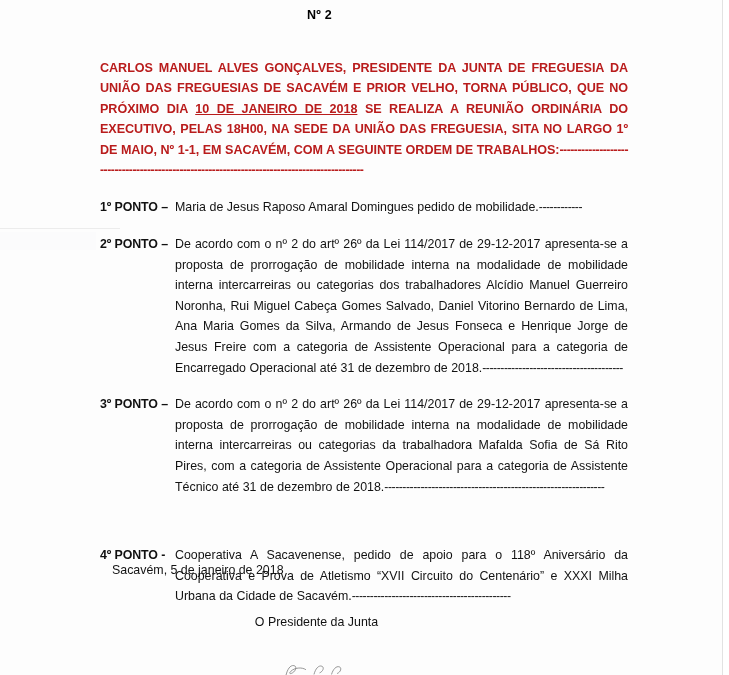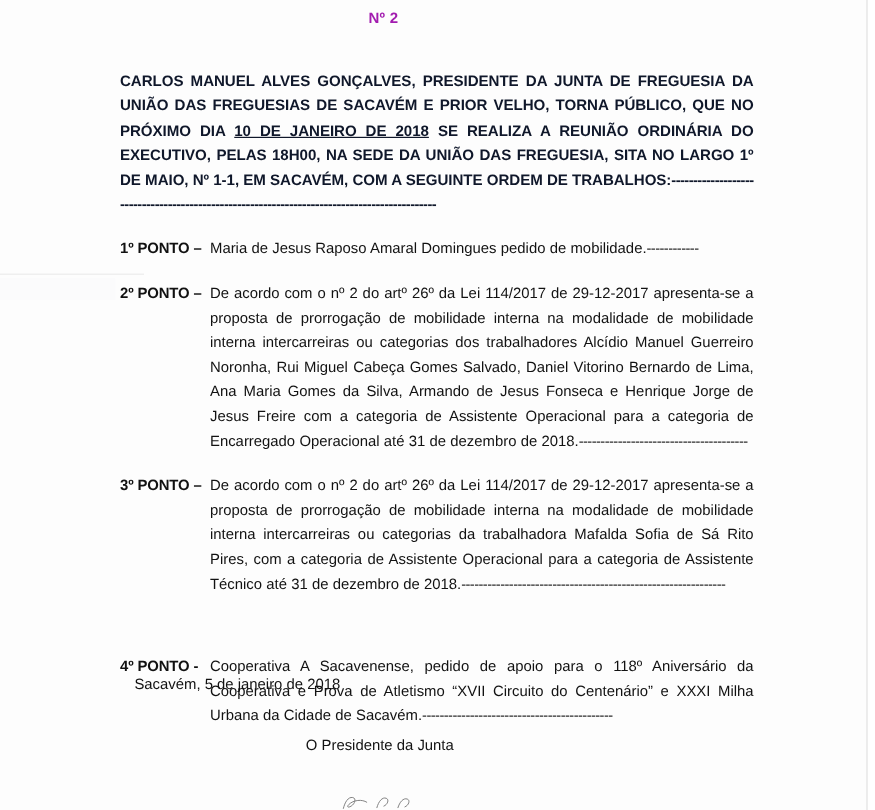--- a/index.html
+++ b/index.html
@@ -57,36 +57,36 @@
   .page-number {
     position: absolute;
     top: 8px;
     left: 0;
     width: 729px;
     text-align: center;
     padding-right: 90px;
     box-sizing: border-box;
     font-size: 12.5px;
     font-weight: bold;
-    color: #a21caf;
+    color: #000000;
     letter-spacing: 0.2px;
   }
 
   .content {
     position: absolute;
     left: 100px;
     top: 58px;
     width: 528px;
   }
 
   .heading {
     font-size: 12.6px;
     font-weight: bold;
     line-height: 20.4px;
-    color: #0f172a;
+    color: #b91c1c;
     text-align: justify;
     text-justify: inter-word;
     letter-spacing: -0.05px;
     margin: 0;
   }
   .heading .u {
     text-decoration: underline;
     text-underline-offset: 1px;
   }
 

